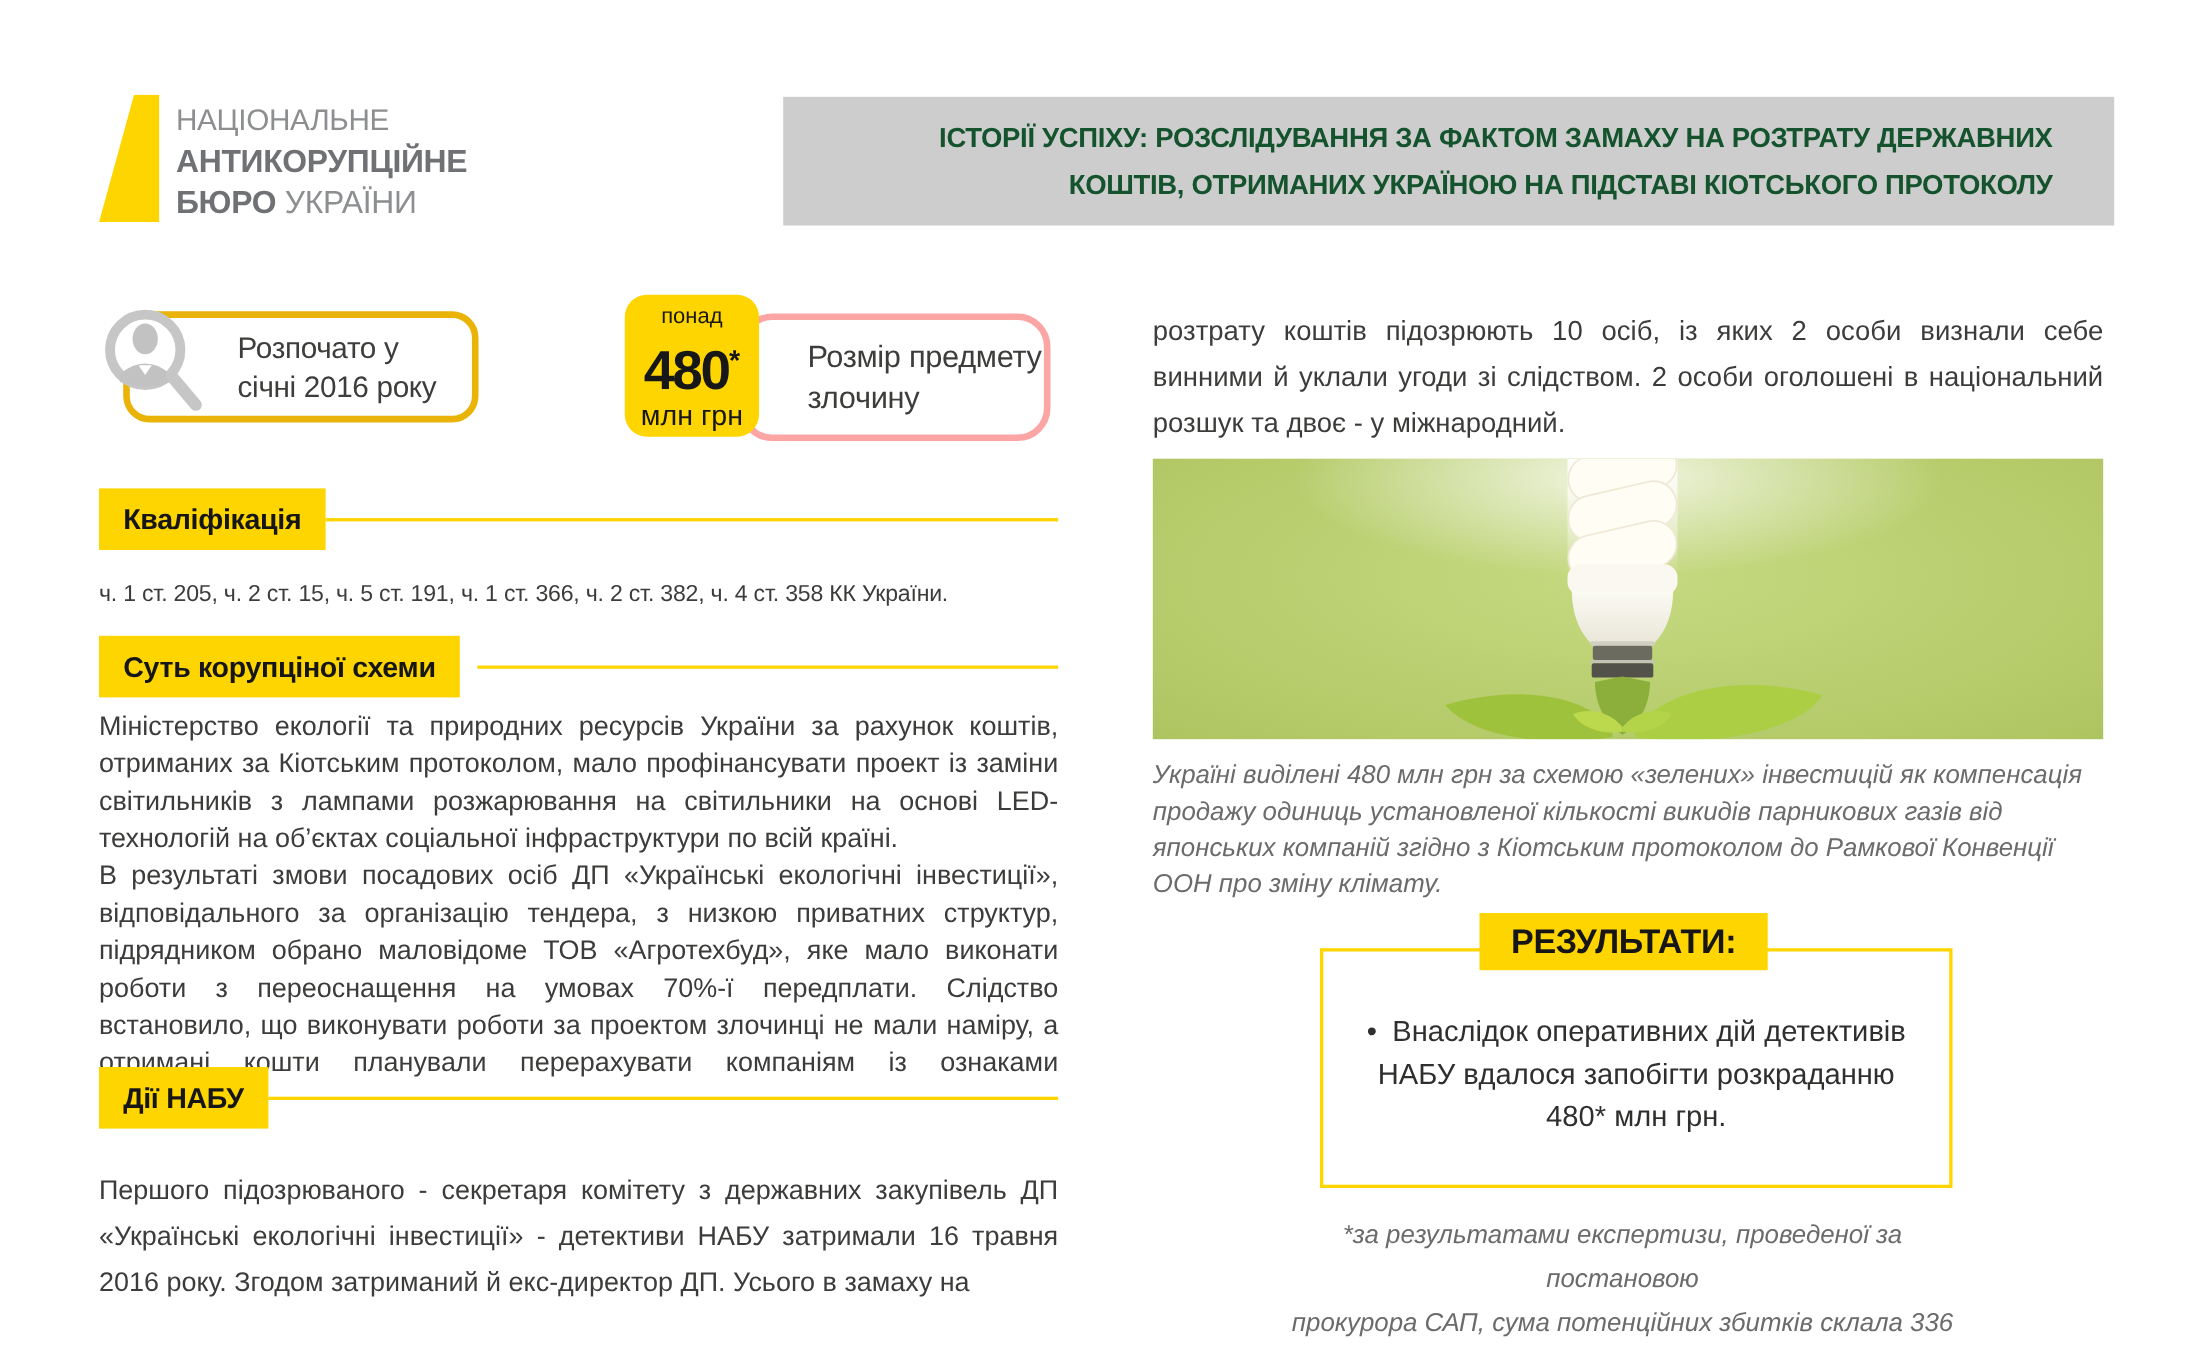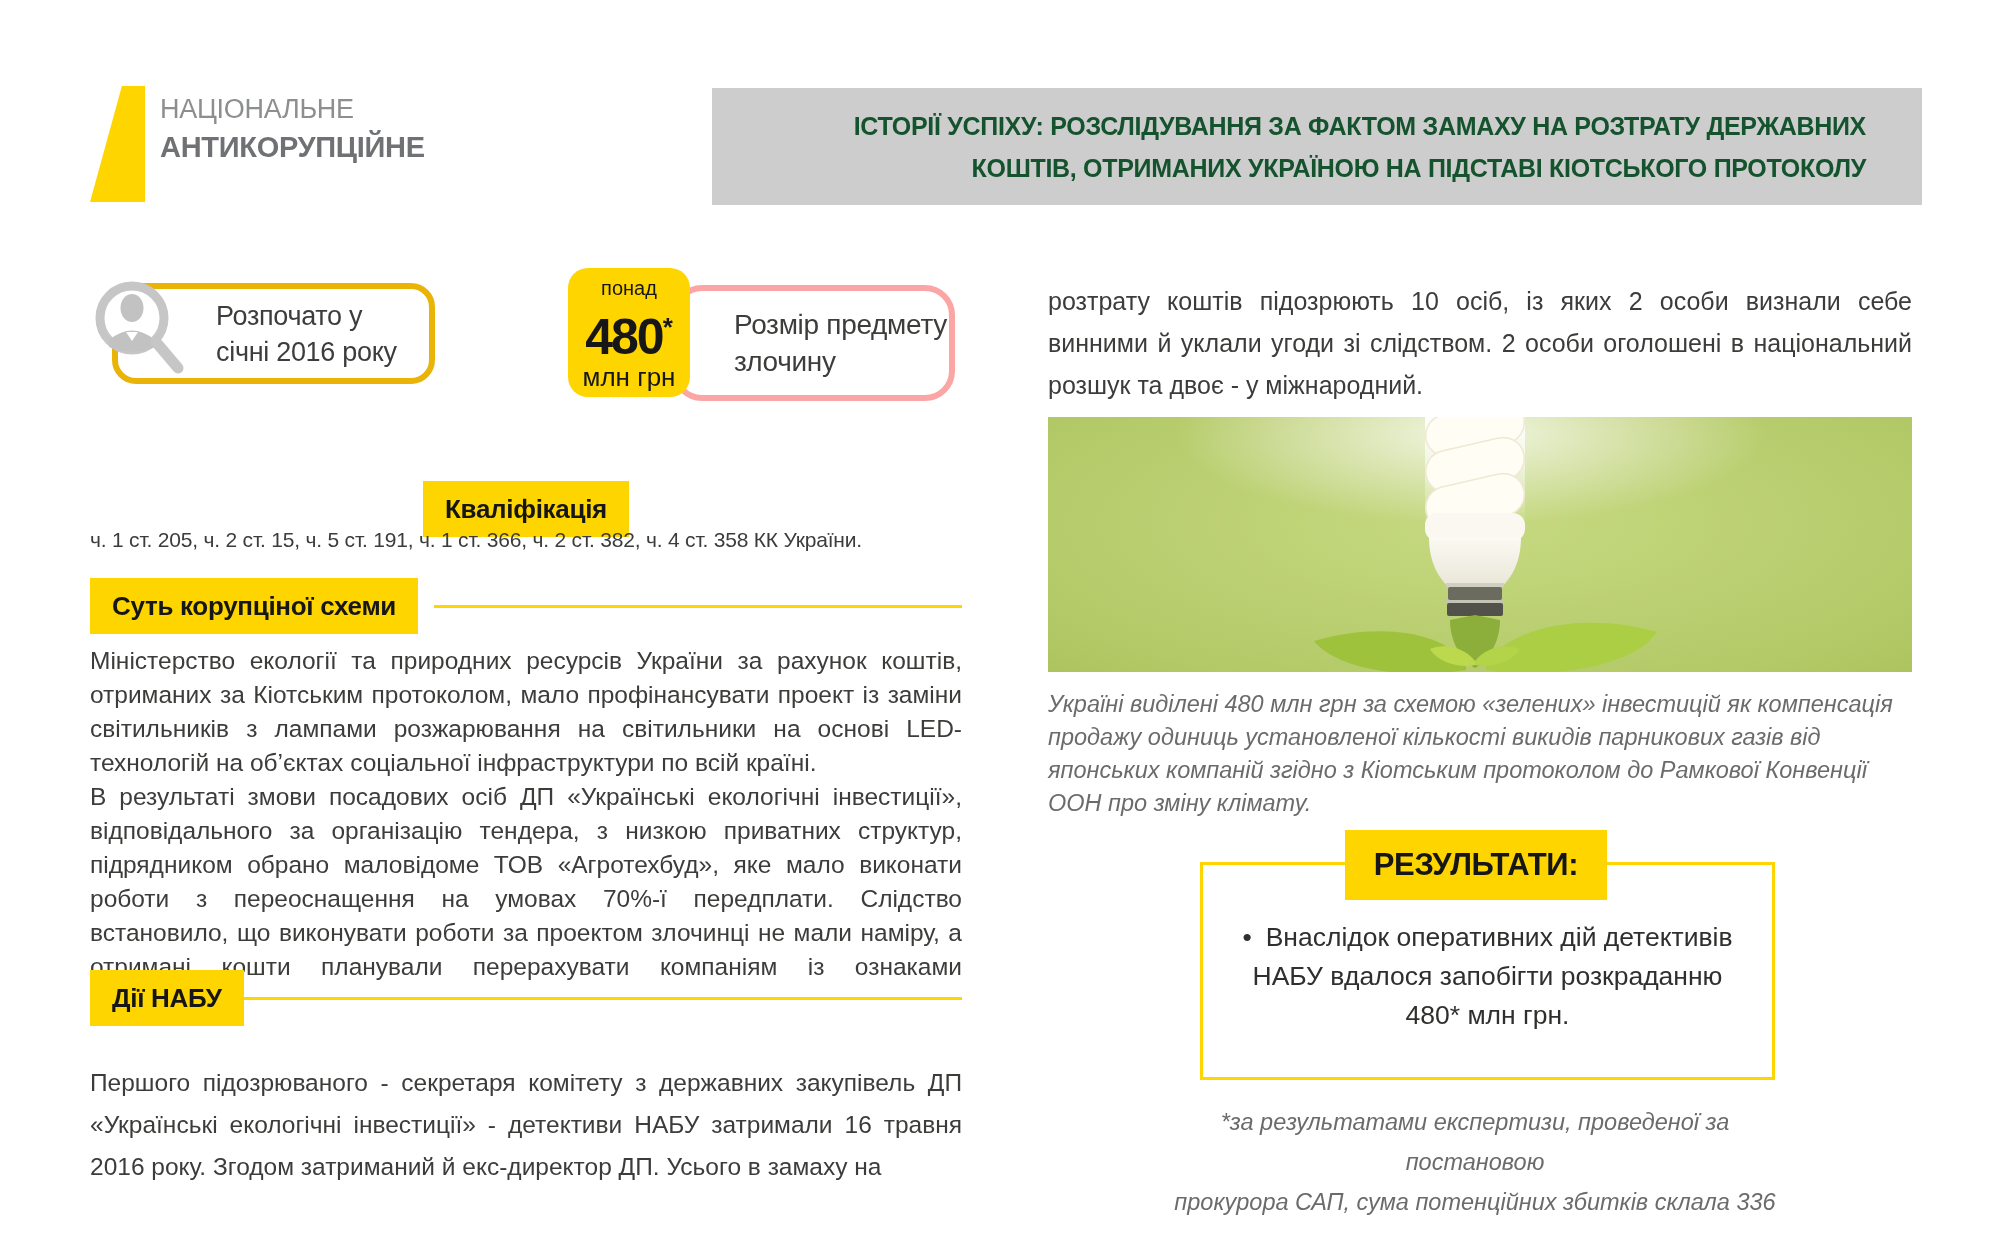--- a/index.html
+++ b/index.html
@@ -36,21 +36,21 @@
   .badge-amount .unit{font-size:26px;line-height:30px;}
   .badge-subject{position:absolute;left:672px;top:285px;width:283px;height:116px;background:#fff;
     border:6px solid #fca5a5;border-radius:30px;box-sizing:border-box;z-index:1;
     display:flex;flex-direction:column;justify-content:center;padding-left:56px;}
   .badge-subject .bl{font-size:28px;line-height:37px;color:#3d3d3b;letter-spacing:-0.3px;}
   
   .sec-head{position:absolute;left:90px;width:872px;display:flex;align-items:center;}
   .sec-label{background:#ffd500;color:#161616;font-size:26px;font-weight:700;letter-spacing:-0.3px;
     height:56px;line-height:56px;padding:0 22px;white-space:nowrap;}
   .sec-line{flex:1;height:3px;background:#ffd500;}
-  .h-qual{top:481px;flex-direction:column;}
+  .h-qual{top:444px;}
   .h-scheme{top:578px;gap:16px;}
   .h-nabu{top:970px;}
   
   .qual-text{position:absolute;left:90px;top:528px;width:900px;font-size:21px;letter-spacing:-0.2px;
     white-space:nowrap;color:#3c3c3b;}
   .scheme-text{position:absolute;left:90px;top:644px;width:872px;text-align:justify;
     font-size:24.5px;line-height:34px;color:#3c3c3b;}
   .scheme-text p{margin:0;}
   .nabu-text{position:absolute;left:90px;top:1062px;width:872px;text-align:justify;
     font-size:24.5px;line-height:42px;color:#3c3c3b;}
@@ -60,38 +60,39 @@
   .photo{position:absolute;left:1048px;top:417px;width:864px;height:255px;overflow:hidden;
     background:
       radial-gradient(90% 95% at 49% 6%, rgba(255,255,255,0.80) 0%, rgba(255,255,255,0.0) 38%),
       radial-gradient(130% 150% at 50% 42%, #c6d981 0%, #b3c967 45%, #9db851 75%, #8aa743 100%);}
   .photo svg{position:absolute;left:0;top:0;}
   .caption{position:absolute;left:1048px;top:688px;width:864px;font-style:italic;
     font-size:23.5px;line-height:33px;color:#6b6b6b;}
   
   .results-box{position:absolute;left:1200px;top:862px;width:575px;height:218px;background:#fff;
     border:3px solid #ffd500;box-sizing:border-box;}
-  .results-head{position:absolute;left:1345px;top:830px;width:262px;height:70px;background:#ffd500;
+  .results-head{position:absolute;left:1345px;top:830px;width:262px;height:52px;background:#ffd500;
     display:flex;align-items:center;justify-content:center;z-index:2;
     font-size:31px;font-weight:700;color:#161616;letter-spacing:-0.3px;}
   .results-bullet{position:absolute;left:1230px;top:918px;width:515px;text-align:center;
     font-size:26.5px;line-height:39px;color:#2f2f2e;z-index:3;}
   .results-bullet .dot{padding-right:14px;}
   .footnote{position:absolute;left:1155px;top:1102px;width:640px;text-align:center;
     font-style:italic;font-size:23.5px;line-height:40px;color:#6b6b6b;}
 </style>
 </head>
 <body>
 
 <div class="page">
 
   <div class="logo-mark"></div>
   <div class="logo-text">
     <div class="logo-l1">НАЦІОНАЛЬНЕ</div>
     <div class="logo-l2">АНТИКОРУПЦІЙНЕ</div>
+    <div class="logo-l3"><span class="bold">БЮРО</span> <span class="light">УКРАЇНИ</span></div>
   </div>
 
   <div class="title-box">
     <div class="title-line">ІСТОРІЇ УСПІХУ: РОЗСЛІДУВАННЯ ЗА ФАКТОМ ЗАМАХУ НА РОЗТРАТУ ДЕРЖАВНИХ</div>
     <div class="title-line">КОШТІВ, ОТРИМАНИХ УКРАЇНОЮ НА ПІДСТАВІ КІОТСЬКОГО ПРОТОКОЛУ</div>
   </div>
 
   <div class="badge-started">
     <div class="bl">Розпочато у</div>
     <div class="bl">січні 2016 року</div>

